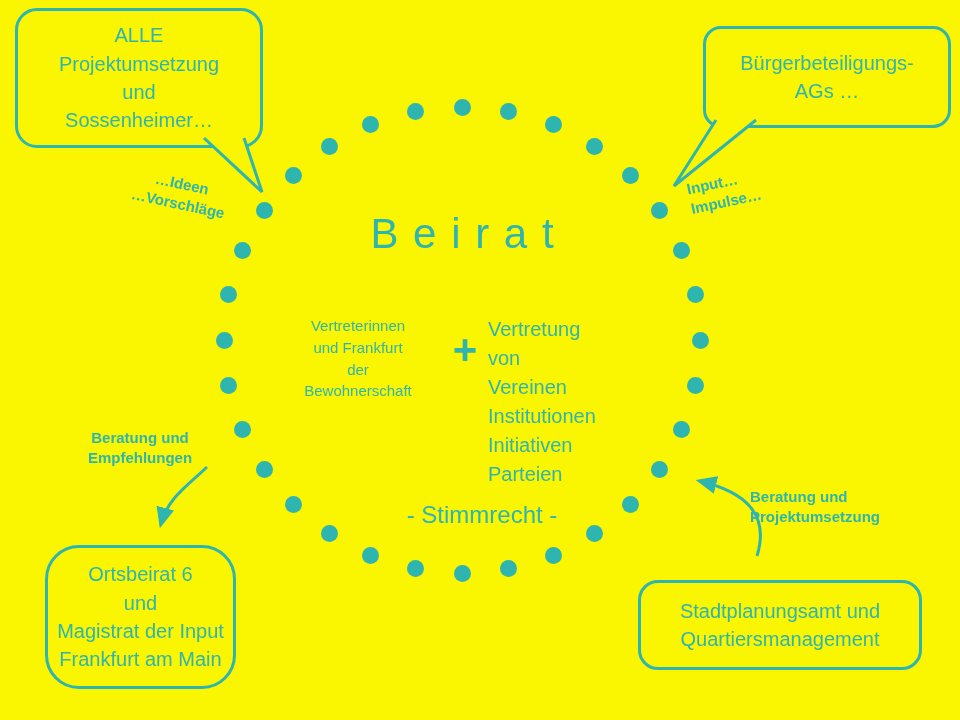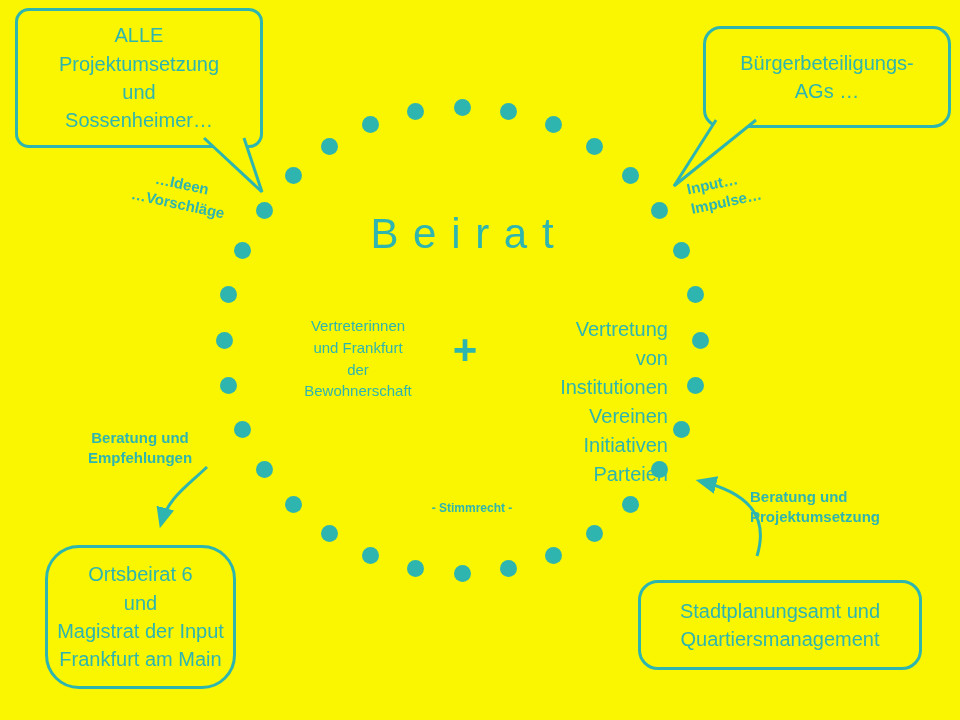--- a/index.html
+++ b/index.html
@@ -14,37 +14,37 @@
   .abs { position:absolute; }
   .dot { position:absolute; border-radius:50%; background:var(--teal); }
 
   .bubble, .roundbox {
     position:absolute;
     background:var(--bg);
     border:3px solid var(--teal);
     text-align:center;
     display:flex; flex-direction:column; justify-content:center;
   }
-  .bubble { border-radius:14px; }
+  .bubble { border-radius:22px; }
   .roundbox { border-radius:34px; }
   .bubble .line, .roundbox .line { font-size:20px; line-height:1.42; }
 
   #bubble-top-left  { left:15px;  top:8px;   width:248px; height:140px; }
   #bubble-top-right { left:703px; top:26px;  width:248px; height:102px; border-radius:18px; }
   #box-bottom-left  { left:45px;  top:545px; width:191px; height:144px; }
   #box-bottom-right { left:638px; top:580px; width:284px; height:90px;  border-radius:20px; }
 
   #title-beirat {
     left:262px; top:210px; width:400px;
     text-align:center; font-size:42px; letter-spacing:0.35em; padding-left:0.35em;
   }
   #center-left  { left:263px; top:315px; width:190px; text-align:center; font-size:15px; line-height:1.45; }
-  #center-right { left:488px; top:315px; width:180px; text-align:right; font-size:20px; line-height:1.45; }
+  #center-right { left:488px; top:315px; width:180px; text-align:left; font-size:20px; line-height:1.45; }
   #plus-sign    { left:448px; top:326px; width:34px; text-align:center; font-size:42px; font-weight:bold; }
-  #stimmrecht   { left:372px; top:501px; width:200px; text-align:center; font-size:12px;font-weight:bold; }
+  #stimmrecht   { left:382px; top:501px; width:200px; text-align:center; font-size:24px; }
 
   .small-label { font-size:15px; font-weight:bold; line-height:1.35; }
   #label-ideen  { left:122px; top:174px; width:116px; text-align:center; transform:rotate(12deg); }
   #label-input  { left:688px; top:168px; width:110px; text-align:left;  transform:rotate(-12deg); }
   #label-beratung-links  { left:78px;  top:428px; width:124px; text-align:center; }
   #label-beratung-rechts { left:750px; top:487px; width:160px; text-align:left; }
 
   #overlay { position:absolute; left:0; top:0; pointer-events:none; }
   .stroke-teal { stroke:var(--teal); }
   .fill-teal   { fill:var(--teal); }
@@ -95,22 +95,22 @@
   <div class="line">und Frankfurt</div>
   <div class="line">der</div>
   <div class="line">Bewohnerschaft</div>
 </div>
 
 <div class="abs" id="plus-sign">+</div>
 
 <div class="abs" id="center-right">
   <div class="line">Vertretung</div>
   <div class="line">von</div>
+  <div class="line">Vereinen</div>
   <div class="line">Institutionen</div>
-  <div class="line">Vereinen</div>
   <div class="line">Initiativen</div>
   <div class="line">Parteien</div>
 </div>
 
 <div class="abs" id="stimmrecht">- Stimmrecht -</div>
 
 <div class="bubble" id="bubble-top-left">
   <div class="line">ALLE</div>
   <div class="line">Projektumsetzung</div>
   <div class="line">und</div>

